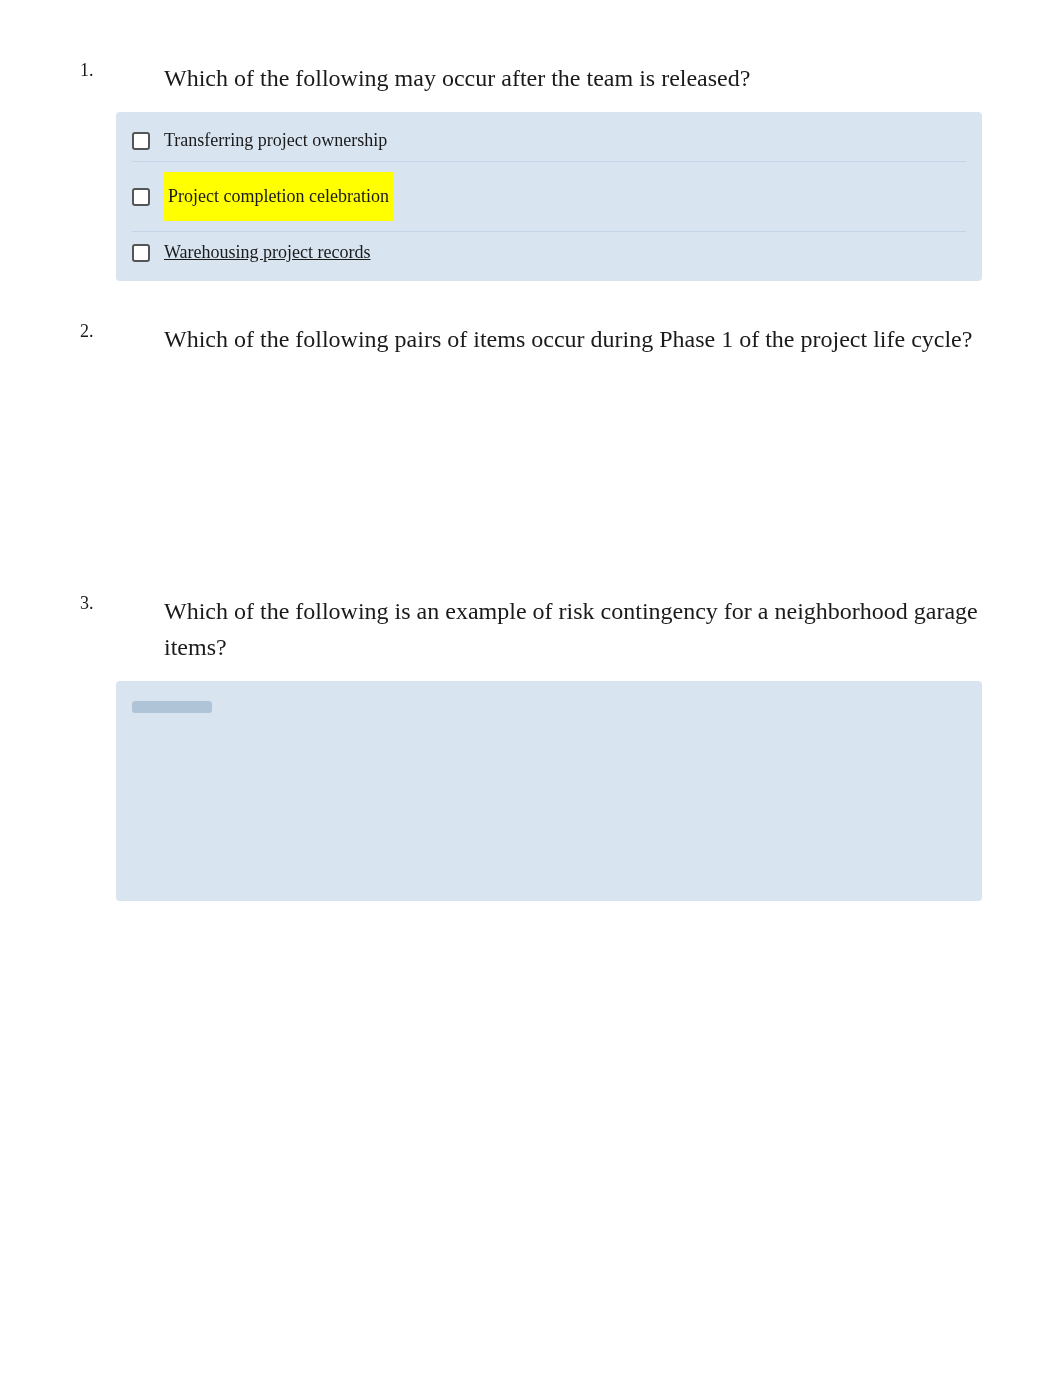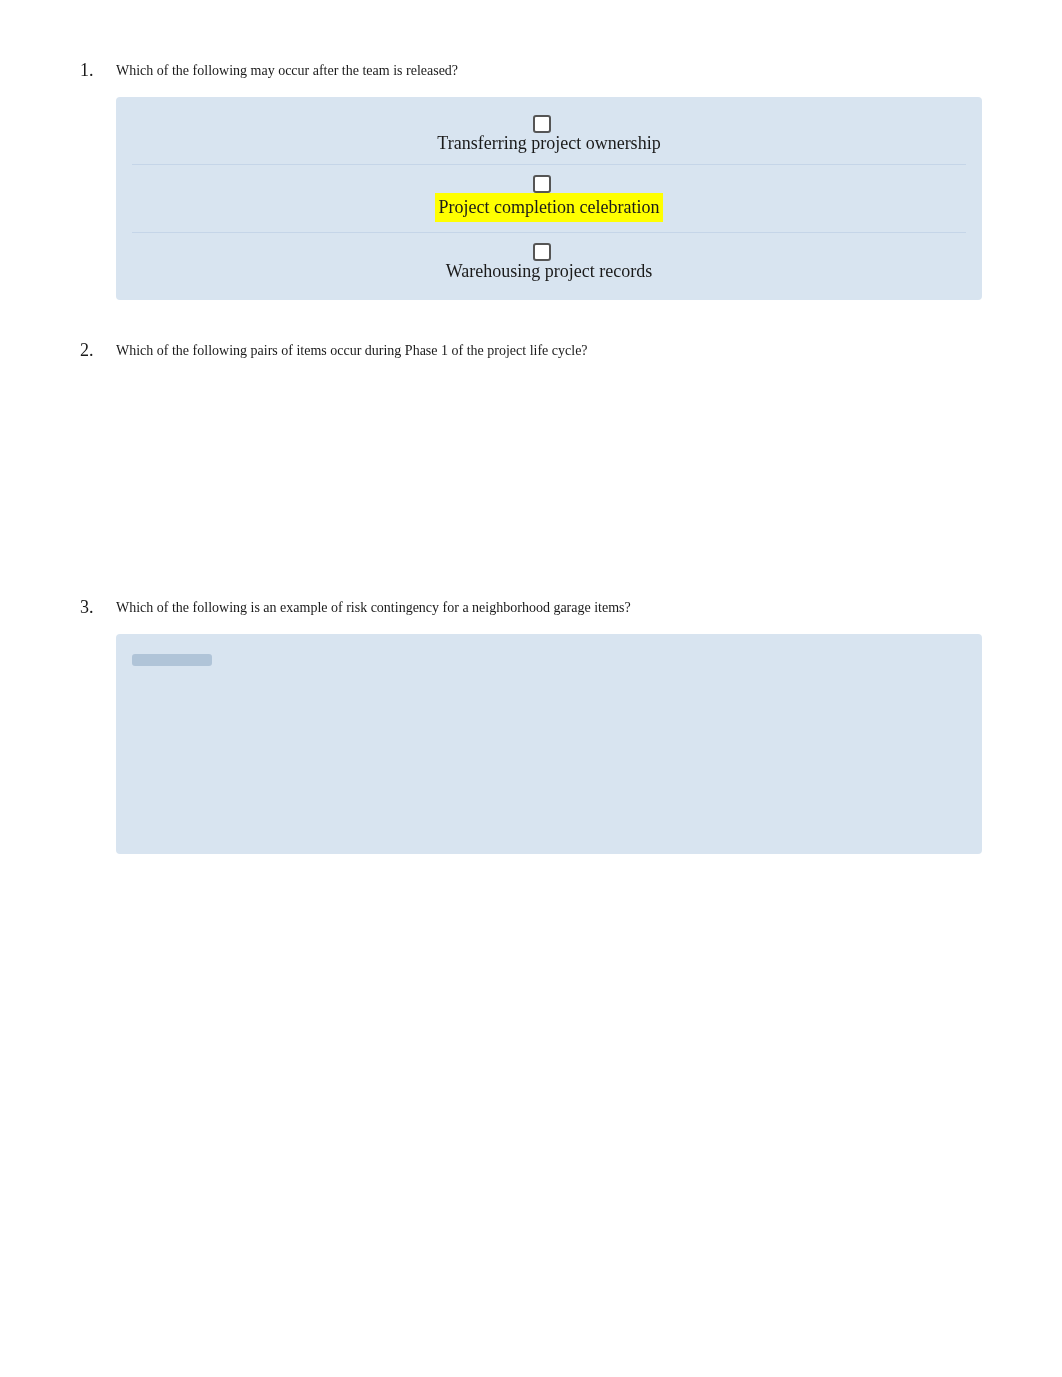--- a/index.html
+++ b/index.html
@@ -28,42 +28,43 @@
       margin-bottom: 16px;
     }
 
     .question-number {
       min-width: 36px;
       font-size: 18px;
       color: #1a1a1a;
     }
 
     .question-text {
-      font-size: 14px;
+      font-size: 24px;
       color: #1a1a1a;
       line-height: 1.5;
+      margin-left: 48px;
     }
 
     .answer-options {
       margin-left: 36px;
       background: #d8e4f0;
       border-radius: 4px;
       padding: 8px 16px;
     }
 
     .answer-option {
       display: flex;
       align-items: center;
       padding: 10px 0;
       border-bottom: 1px solid #c5d5e8;
-      flex-direction: column;
     }
 
     .answer-option:last-child {
       border-bottom: none;
+      text-decoration: underline;
     }
 
     .radio-btn {
       width: 18px;
       height: 18px;
       border: 2px solid #555;
       border-radius: 3px;
       margin-right: 14px;
       flex-shrink: 0;
       background: #fff;
@@ -74,21 +75,21 @@
       color: #333;
     }
 
     .option-text {
       font-size: 18px;
       color: #1a1a1a;
     }
 
     .highlighted {
       background-color: #ffff00;
-      padding: 4px 4px;
+      padding: 14px 4px;
     }
 
     .question-2-block {
       margin-top: 10px;
       margin-bottom: 40px;
     }
 
     .question-3-block {
       margin-top: 60px;
       margin-bottom: 40px;

